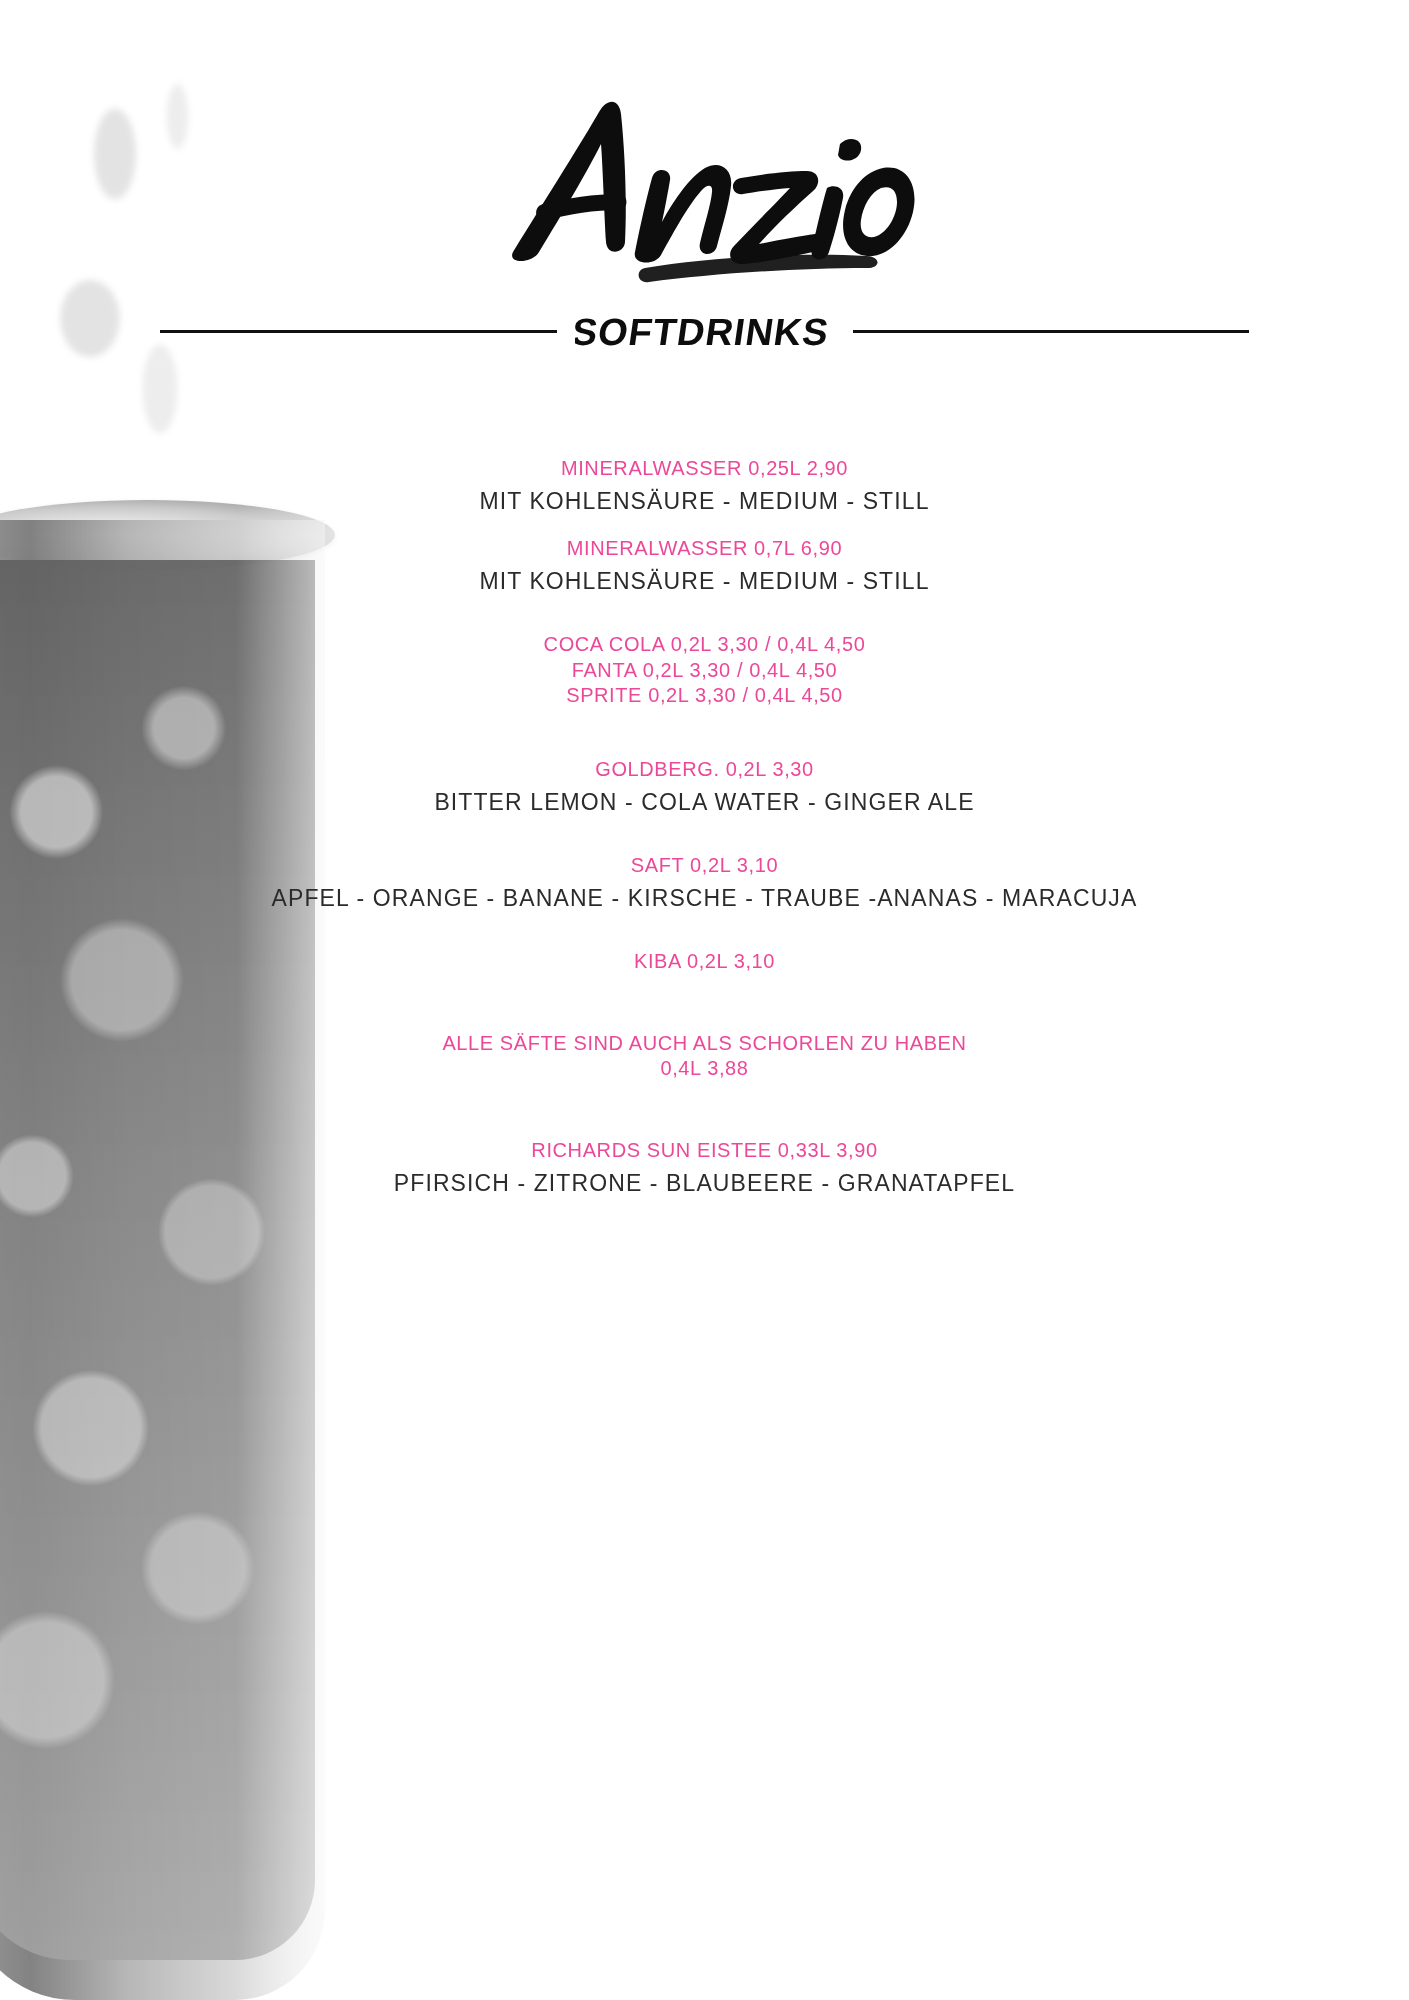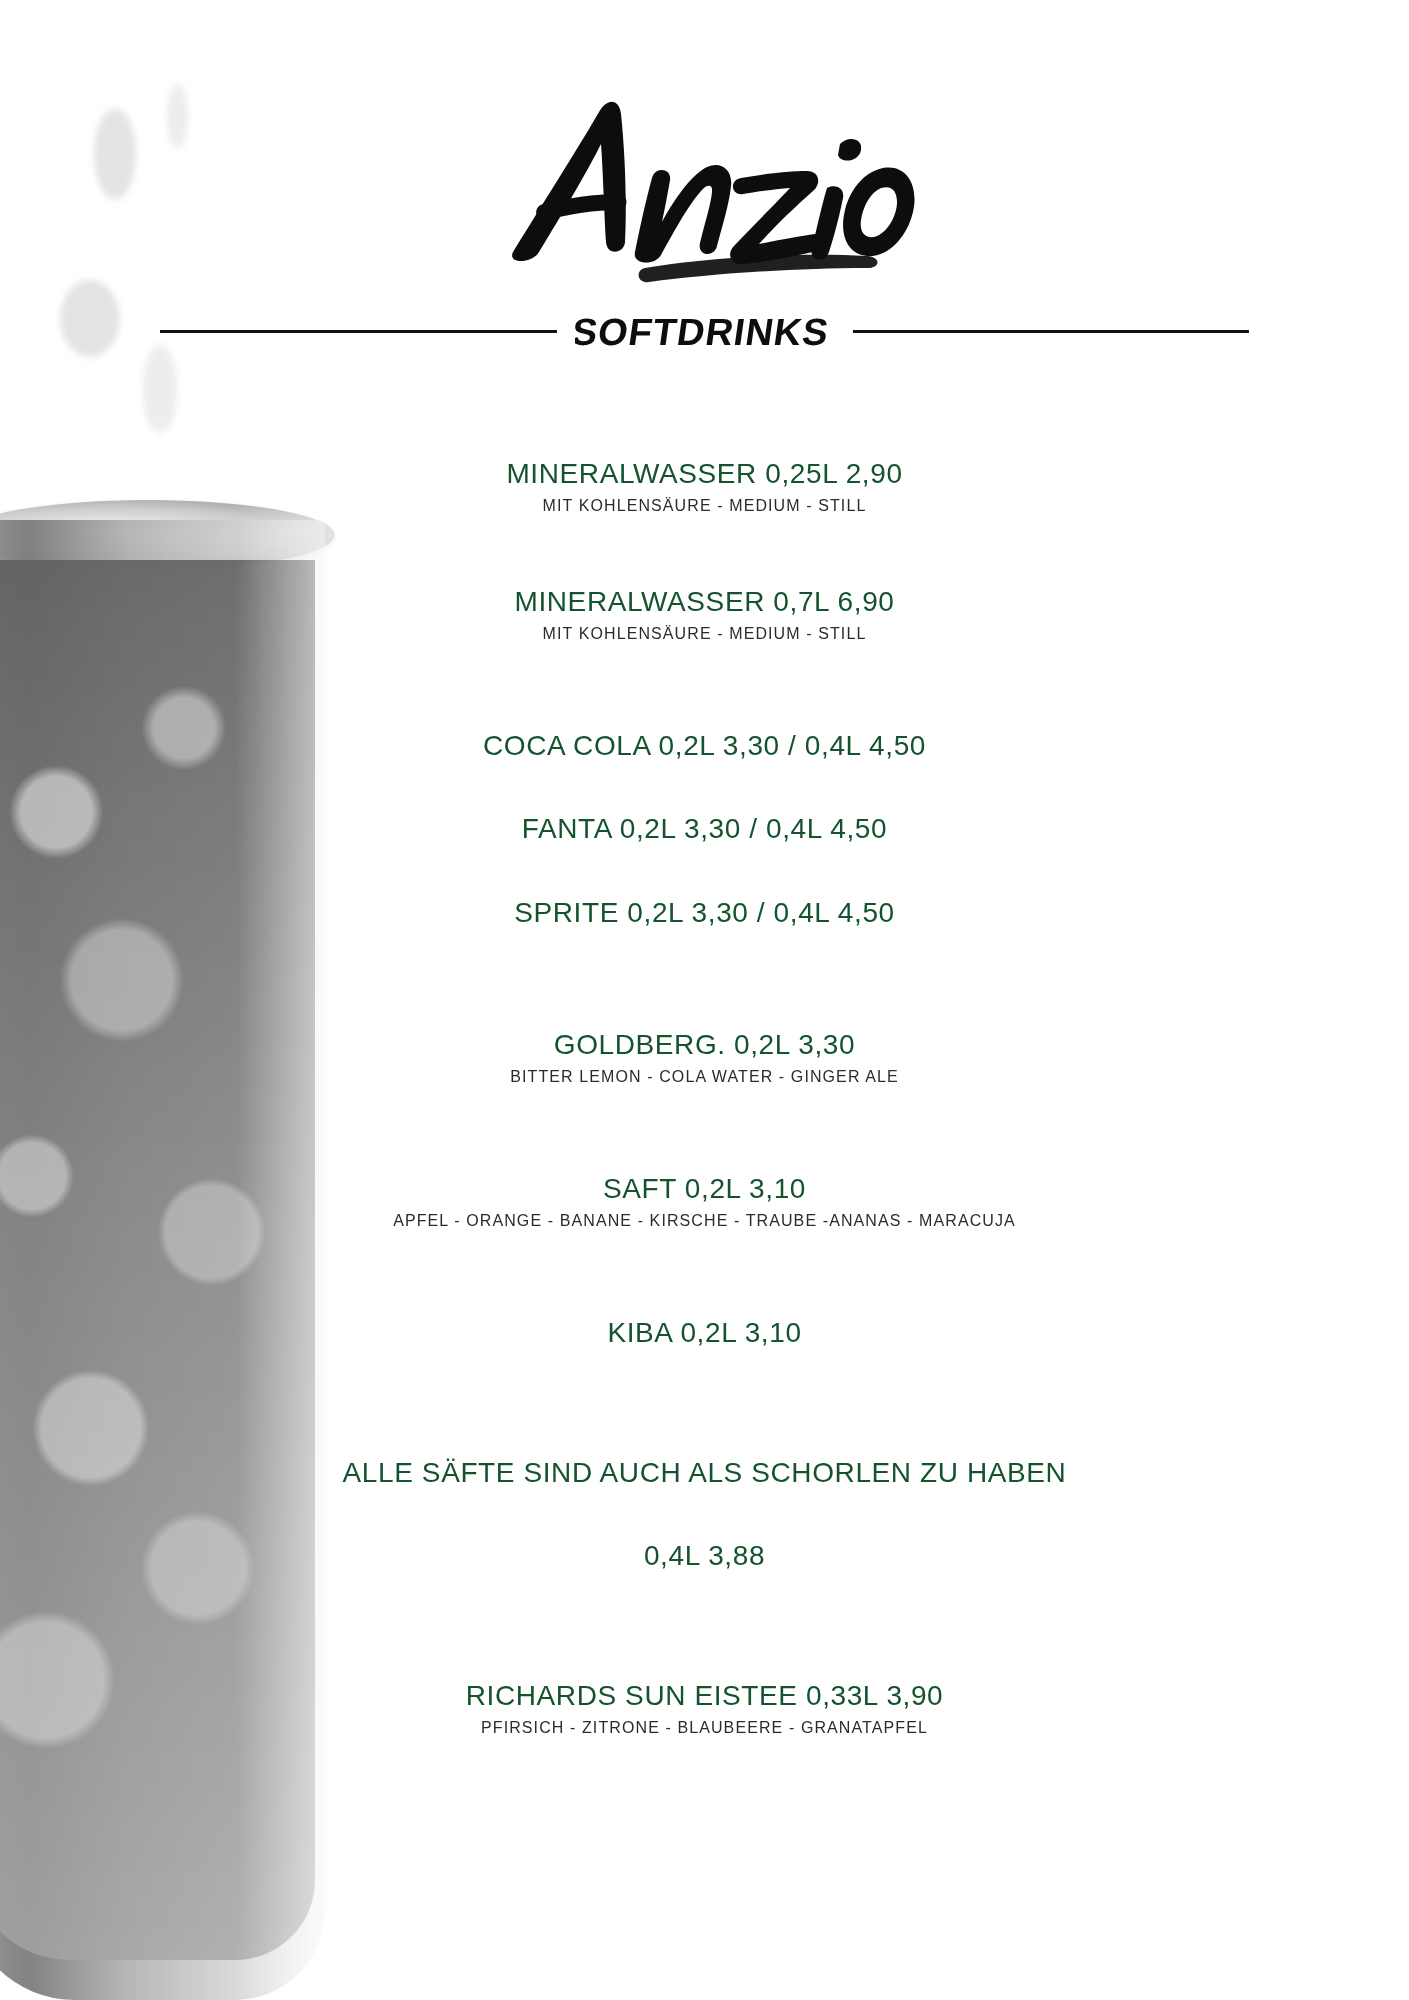--- a/index.html
+++ b/index.html
@@ -125,29 +125,28 @@
     flex: 0 0 auto;
   }
   .section-title svg { display: block; }
 
   .menu {
     margin-top: 94px;
     padding: 0 60px;
   }
   .group { margin-bottom: 0; }
   .item-main {
-    font-size: 28px;
+    font-size: 20px;
     letter-spacing: 0.6px;
-    color: #14532d;
+    color: #ec4899;
     line-height: 1.28;
     font-weight: 400;
-    margin-top: 48px;
   }
   .item-sub {
-    font-size: 16px;
+    font-size: 23px;
     letter-spacing: 1.1px;
     color: #2b2b2b;
     line-height: 1.5;
     margin-top: 2px;
     font-weight: 400;
   }
   .gap-sm { height: 18px; }
   .gap-md { height: 34px; }
   .gap-lg { height: 48px; }
   .gap-xl { height: 56px; }

